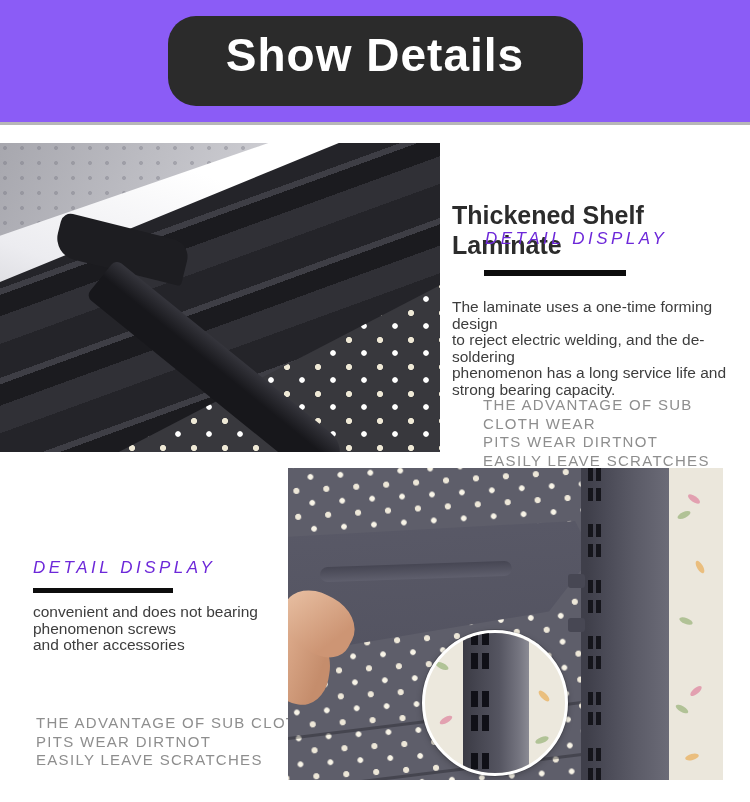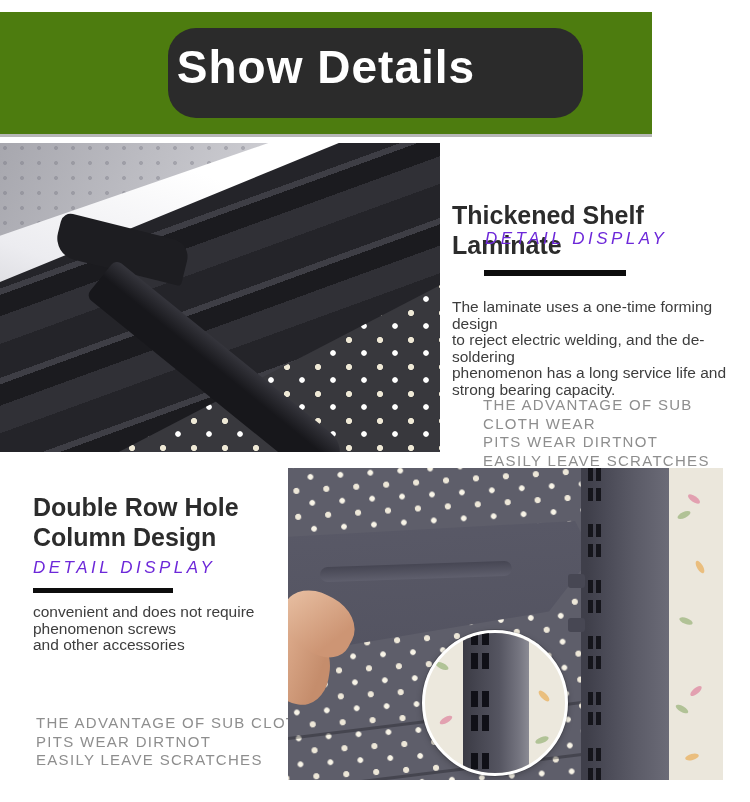--- a/index.html
+++ b/index.html
@@ -2,22 +2,22 @@
 <html><head>
 <meta charset="utf-8">
 <style>
   html,body { margin:0; padding:0; background:#ffffff; }
   .page {
     position:relative; width:750px; height:802px; overflow:hidden;
     background:#ffffff; font-family:"Liberation Sans", sans-serif;
   }
   
   .header {
-    position:absolute; left:0; top:12px; width:652px; height:122px;
-    background:#4d7c0f; border-bottom:3px solid #b7b7b7;
+    position:absolute; left:0; top:0; width:750px; height:122px;
+    background:#8b5cf6; border-bottom:3px solid #b7b7b7;
   }
   .header-pill {
     position:absolute; left:168px; top:16px; width:415px; height:90px;
     background:#2b2b2b; border-radius:28px;
   }
   .header-title {
     position:absolute; left:0; top:28px; width:100%; text-align:center;
     color:#ffffff; font-size:46px; font-weight:700; letter-spacing:1px;
   }
   
@@ -158,28 +158,24 @@
     <div>to reject electric welding, and the de-soldering</div>
     <div>phenomenon has a long service life and</div>
     <div>strong bearing capacity.</div>
   </div>
   <div class="sec-adv" style="left:483px; top:396px;">
     <div>THE ADVANTAGE OF SUB CLOTH WEAR</div>
     <div>PITS WEAR DIRTNOT</div>
     <div>EASILY LEAVE SCRATCHES</div>
   </div>
 
-  <div class="sec-title" style="left:33px; top:492px;">
-    <div>Double Row Hole</div>
-    <div>Column Design</div>
-  </div>
   <div class="sec-sub" style="left:33px; top:558px;">DETAIL DISPLAY</div>
   <div class="sec-rule" style="left:33px; top:588px; width:140px; height:5px;"></div>
   <div class="sec-para" style="left:33px; top:604px; width:262px;">
-    <div>convenient and does not require</div>
+    <div>convenient and does not bearing</div>
     <div>phenomenon screws</div>
     <div>and other accessories</div>
   </div>
   <div class="sec-adv" style="left:36px; top:714px;">
     <div>THE ADVANTAGE OF SUB CLOTH WEAR</div>
     <div>PITS WEAR DIRTNOT</div>
     <div>EASILY LEAVE SCRATCHES</div>
   </div>
 
   <div class="photo2" aria-label="double-row-hole-column-photo">

